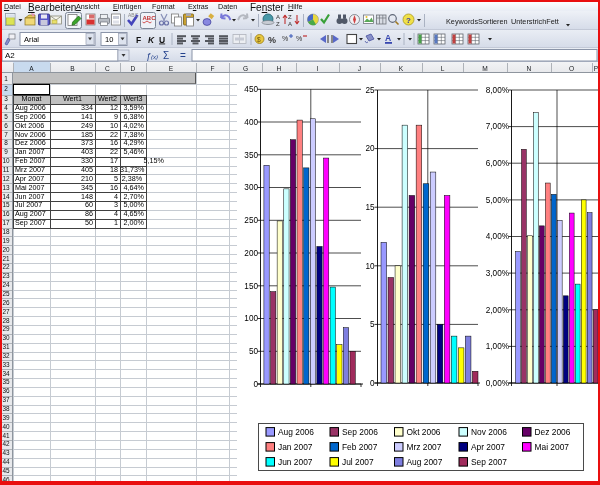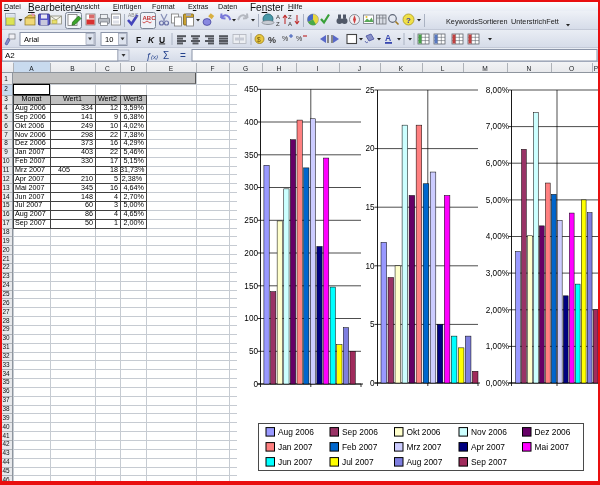--- a/index.html
+++ b/index.html
@@ -396,21 +396,21 @@
 <div class="t" style="left:95px;top:121.765px;font-size:7.2px;">
       <div style="width:23px;height:8.86px;line-height:8.86px;text-align:right">10</div>
     </div>
 <div class="t" style="left:120px;top:121.765px;font-size:7.2px;">
       <div style="width:24px;height:8.86px;line-height:8.86px;text-align:right">4,02%</div>
     </div>
 <div class="t" style="left:15px;top:130.62px;font-size:7.2px;">
       <div style="width:35px;height:8.86px;line-height:8.86px;overflow:hidden">Nov 2006</div>
     </div>
 <div class="t" style="left:50px;top:130.62px;font-size:7.2px;">
-      <div style="width:43px;height:8.86px;line-height:8.86px;text-align:right">298</div>
+      <div style="width:43px;height:8.86px;line-height:8.86px;text-align:right">185</div>
     </div>
 <div class="t" style="left:95px;top:130.62px;font-size:7.2px;">
       <div style="width:23px;height:8.86px;line-height:8.86px;text-align:right">22</div>
     </div>
 <div class="t" style="left:120px;top:130.62px;font-size:7.2px;">
       <div style="width:24px;height:8.86px;line-height:8.86px;text-align:right">7,38%</div>
     </div>
 <div class="t" style="left:15px;top:139.47500000000002px;font-size:7.2px;">
       <div style="width:35px;height:8.85px;line-height:8.85px;overflow:hidden">Dez 2006</div>
     </div>
@@ -438,27 +438,27 @@
 <div class="t" style="left:15px;top:157.185px;font-size:7.2px;">
       <div style="width:35px;height:8.86px;line-height:8.86px;overflow:hidden">Feb 2007</div>
     </div>
 <div class="t" style="left:50px;top:157.185px;font-size:7.2px;">
       <div style="width:43px;height:8.86px;line-height:8.86px;text-align:right">330</div>
     </div>
 <div class="t" style="left:95px;top:157.185px;font-size:7.2px;">
       <div style="width:23px;height:8.86px;line-height:8.86px;text-align:right">17</div>
     </div>
 <div class="t" style="left:120px;top:157.185px;font-size:7.2px;">
-      <div style="width:24px;height:8.86px;line-height:8.86px;text-align:right">5,15%</div>
+      <div style="width:44px;height:8.86px;line-height:8.86px;text-align:right">5,15%</div>
     </div>
 <div class="t" style="left:15px;top:166.04000000000002px;font-size:7.2px;">
       <div style="width:35px;height:8.85px;line-height:8.85px;overflow:hidden">Mrz 2007</div>
     </div>
 <div class="t" style="left:50px;top:166.04000000000002px;font-size:7.2px;">
-      <div style="width:20px;height:8.85px;line-height:8.85px;text-align:right">405</div>
+      <div style="width:43px;height:8.85px;line-height:8.85px;text-align:right">405</div>
     </div>
 <div class="t" style="left:95px;top:166.04000000000002px;font-size:7.2px;">
       <div style="width:23px;height:8.85px;line-height:8.85px;text-align:right">18</div>
     </div>
 <div class="t" style="left:120px;top:166.04000000000002px;font-size:7.2px;">
       <div style="width:24px;height:8.85px;line-height:8.85px;text-align:right">31,73%</div>
     </div>
 <div class="t" style="left:15px;top:174.895px;font-size:7.2px;">
       <div style="width:35px;height:8.85px;line-height:8.85px;overflow:hidden">Apr 2007</div>
     </div>

